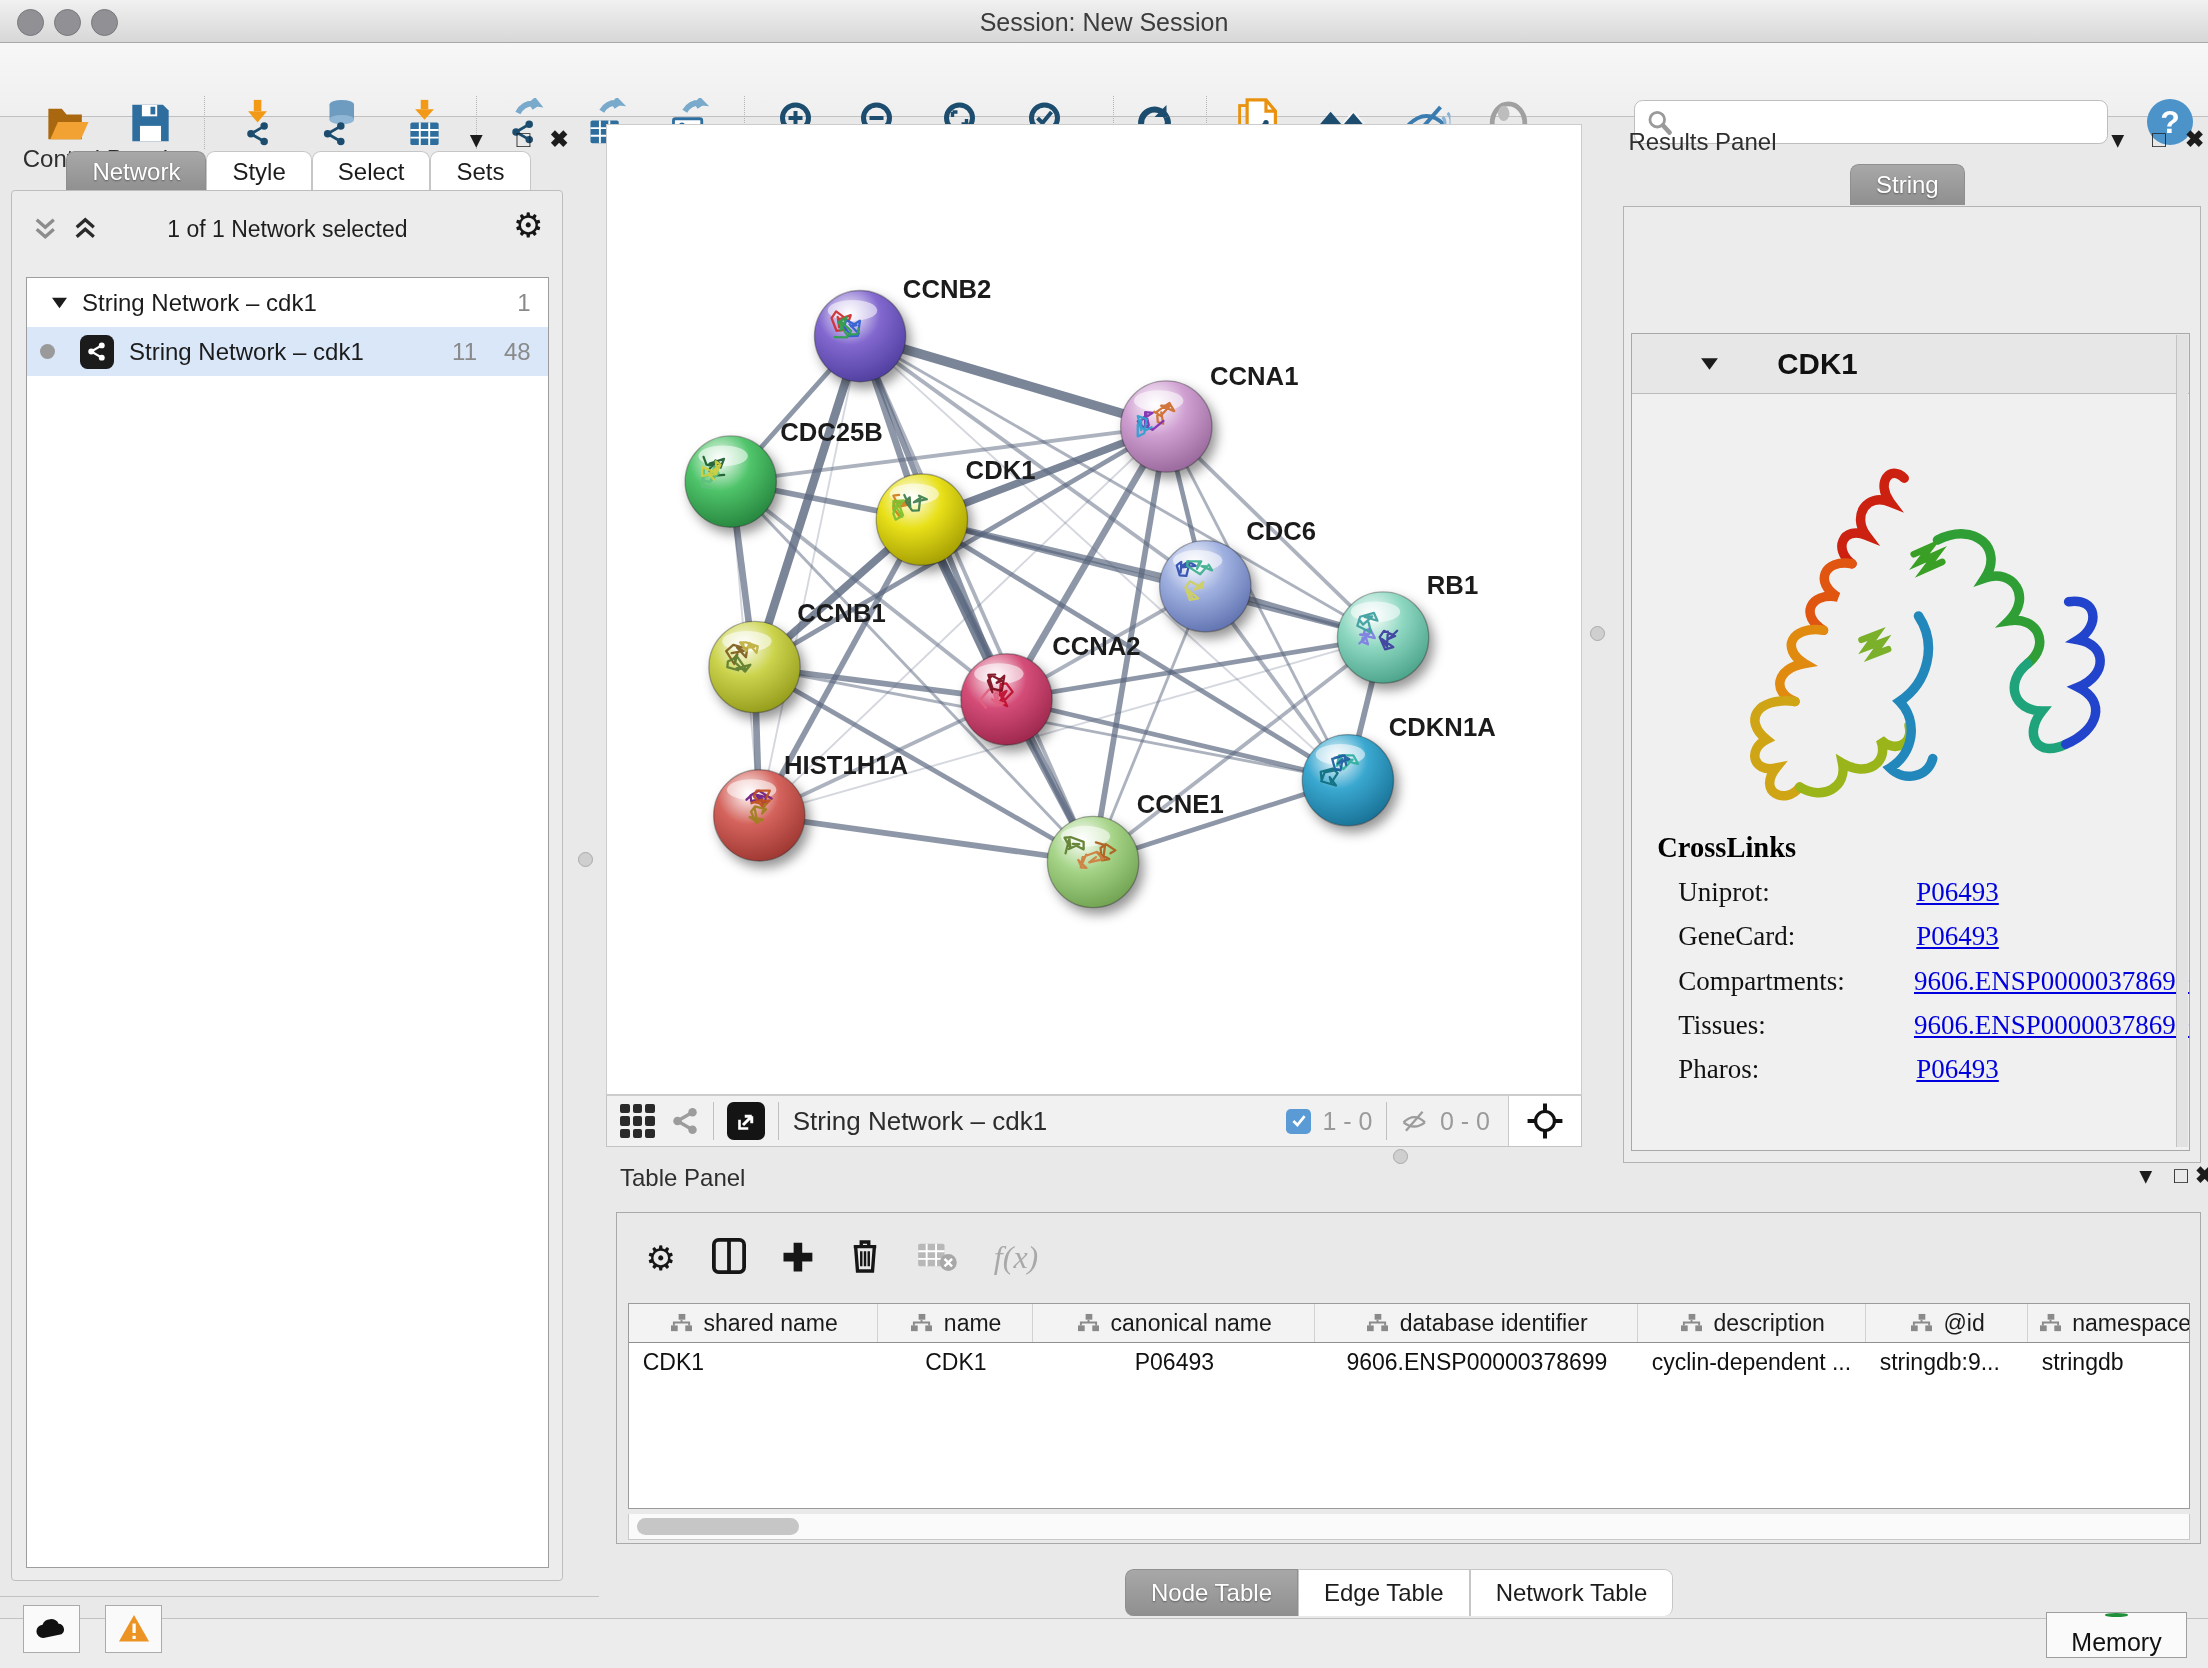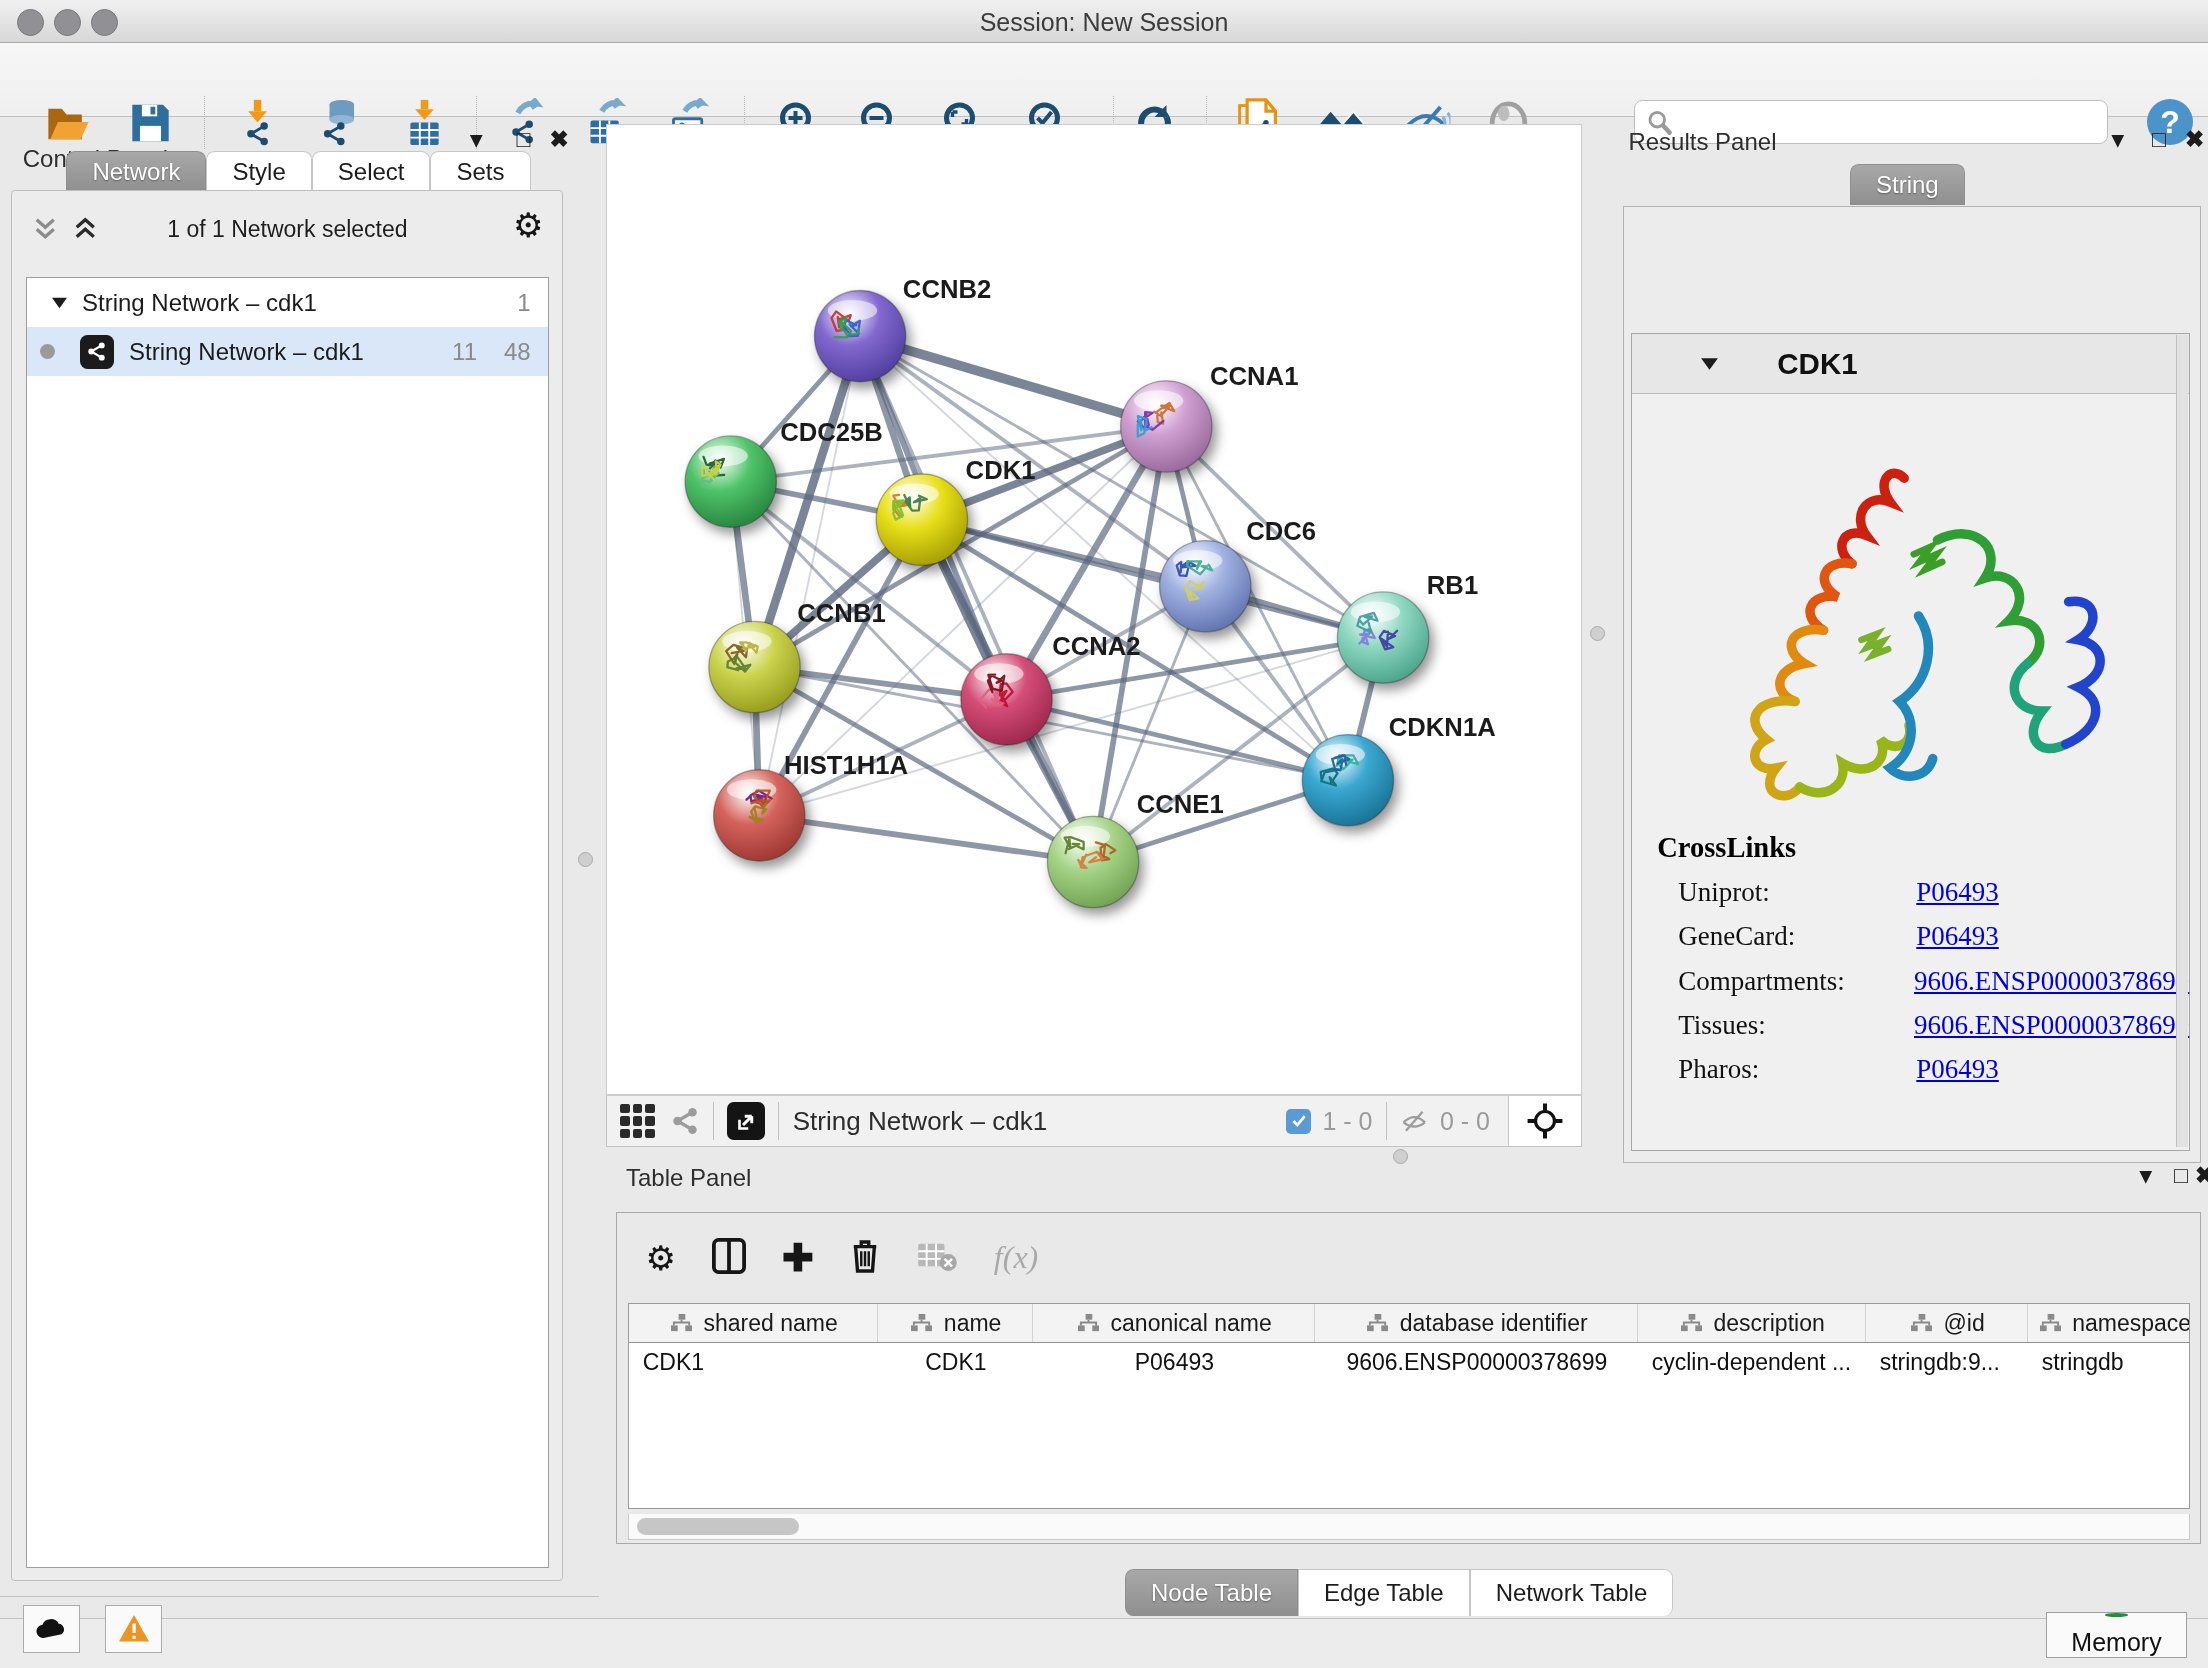--- a/index.html
+++ b/index.html
@@ -605,21 +605,21 @@
                 <span class="xl-link">P06493</span>
               </div>
           </div>
         </div>
         <div id="rp-scroll"></div>
       </div>
     </div>
   </div>
 
   <div id="table-panel" class="abs">
-    <div style="position:absolute;left:27px;top:3.8px" class="panel-title">Table Panel</div>
+    <div style="position:absolute;left:21px;top:3.8px" class="panel-title">Table Panel</div>
     <span class="pn-ic" style="position:absolute;left:1541px;top:1.9px">▾</span>
     <span class="pn-ic" style="position:absolute;left:1575px;top:1.9px">□</span>
     <span class="pn-ic" style="position:absolute;left:1596px;top:1.9px">✖</span>
 
     <div id="tp-box">
       <div id="tp-toolbar">
         <span class="gear">⚙</span>
         <span>
           <svg width="34" height="36" viewBox="0 0 36 38">
               <rect x="2" y="2" width="32" height="34" rx="5" fill="none" stroke="#161616" stroke-width="4"></rect>

